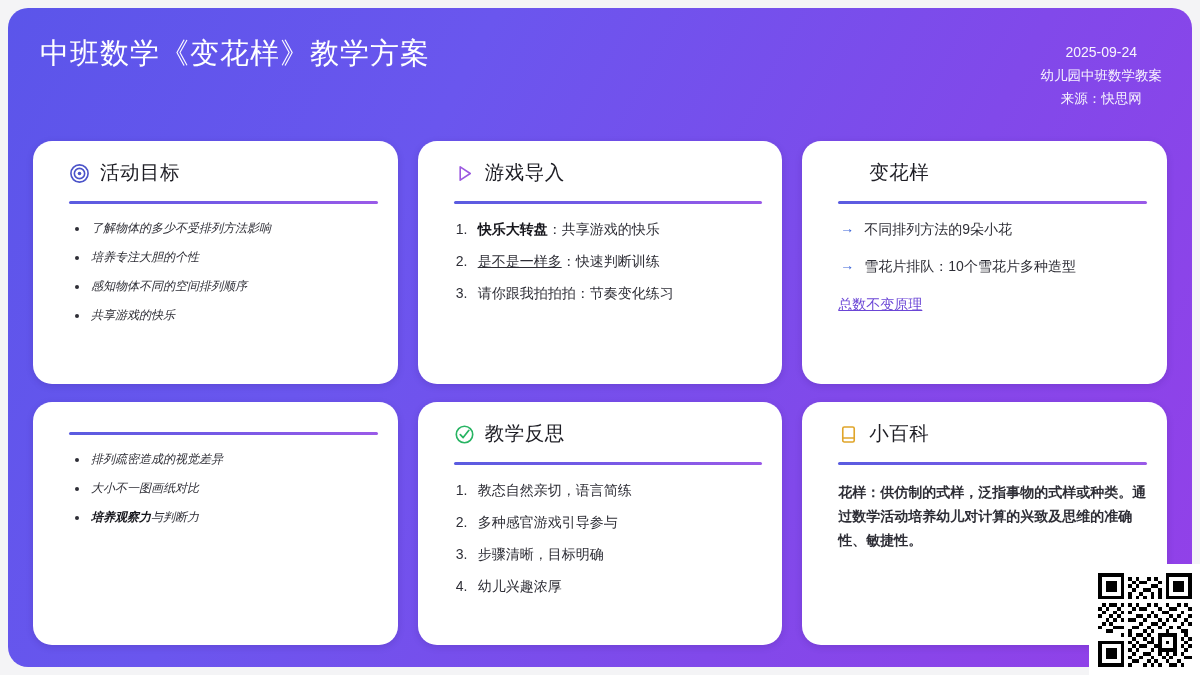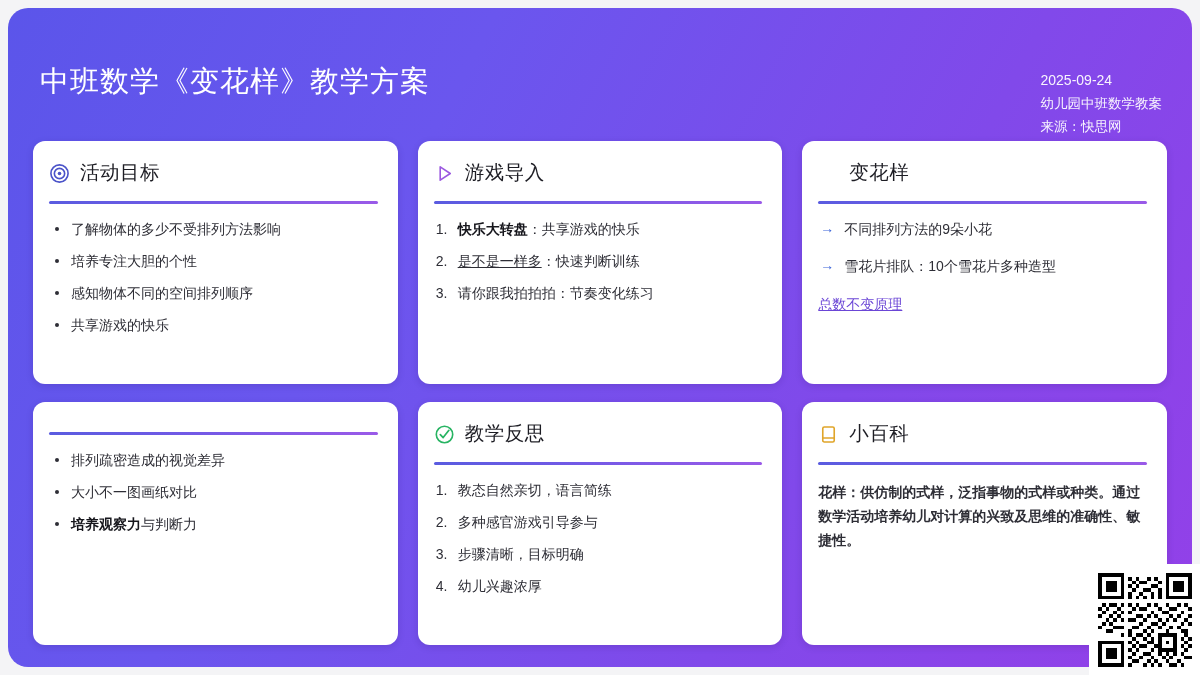--- a/index.html
+++ b/index.html
@@ -31,21 +31,20 @@
 
   
   .header {
     position: absolute;
     top: 0; left: 0; right: 0;
     height: 125px;
     display: flex;
     align-items: flex-start;
     justify-content: space-between;
     padding: 26px 30px 0 32px;
-    margin-top: 28px;
   }
 
   .header-left { display: flex; flex-direction: column; }
 
   .main-title {
     color: #ffffff;
     font-size: 29px;
     font-weight: 400;
     letter-spacing: 1px;
     line-height: 1.35;
@@ -57,21 +56,21 @@
     font-size: 18px;
     font-weight: 400;
     letter-spacing: 0.5px;
     margin-top: 8px;
     white-space: nowrap;
   }
 
   .header-right {
     display: flex;
     flex-direction: column;
-    align-items: flex-start;
+    align-items: center;
     padding-top: 6px;
   }
 
   .meta-line {
     color: rgba(255,255,255,0.94);
     font-size: 13.5px;
     line-height: 1.72;
     white-space: nowrap;
   }
   .meta-line.date { font-size: 14px; }
@@ -84,22 +83,22 @@
     right: 25px;
     bottom: 22px;
     display: grid;
     grid-template-columns: repeat(3, 1fr);
     grid-template-rows: repeat(2, 1fr);
     gap: 18px 20px;
   }
 
   .card {
     background: #ffffff;
-    border-radius: 12px;
-    padding: 17px 20px 16px 16px;
+    border-radius: 19px;
+    padding: 17px 20px 16px 36px;
     box-shadow: 0 2px 7px rgba(40, 20, 100, 0.17);
     display: flex;
     flex-direction: column;
     overflow: hidden;
   }
 
   .card-head {
     display: flex;
     align-items: center;
     gap: 10px;
@@ -133,24 +132,25 @@
     background: linear-gradient(90deg, #5a5ce0 0%, #7359e6 45%, #9a5ae8 100%);
   }
 
   .card-body { flex: 1 1 auto; }
 
   
   ul.bullets { list-style: none; }
   ul.bullets li {
     position: relative;
     padding-left: 22px;
-    font-size: 14px;
+    font-size: 12px;
     color: #2e2e36;
     line-height: 1.5;
     margin-bottom: 11px;
+    font-style: italic;
   }
   ul.bullets li::before {
     content: "";
     position: absolute;
     left: 6px; top: 8px;
     width: 4px; height: 4px;
     border-radius: 50%;
     background: #2e2e36;
   }
 

